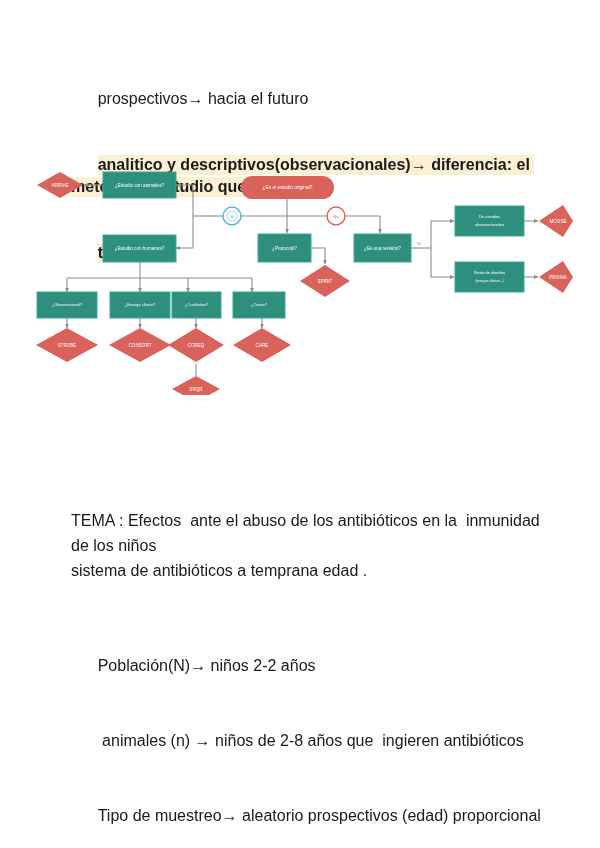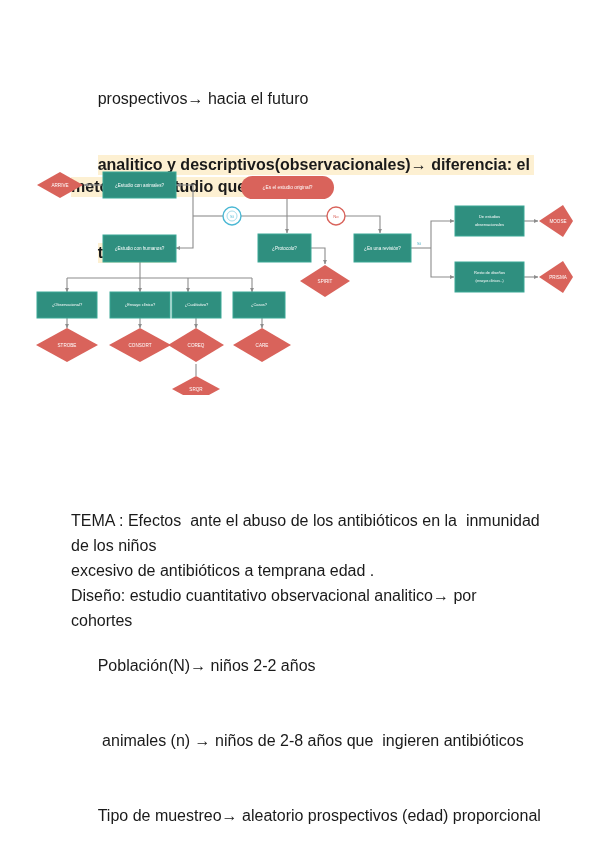--- a/index.html
+++ b/index.html
@@ -264,22 +264,21 @@
       </g>
       <g>
         <polygon points="232,168 261,185 232,202 203,185" fill="#d9635b"></polygon>
         <text class="fc-label fc-label-dia" x="232" y="185.4">CARE</text>
       </g>
     </svg>
   </div>
 
   <div class="notes-bottom">
     <div class="b-line">TEMA : Efectos  ante el abuso de los antibióticos en la  inmunidad de los niños</div>
-    <div class="b-line">excesivo de antibióticos a temprana edad .</div>
-    <div class="b-line">Diseño: estudio cuantitativo observacional analitico→ por cohortes</div>
+    <div class="b-line">sistema de antibióticos a temprana edad .</div>
   </div>
 
   <div class="notes-bottom2">
     <div class="b-line">
       <b>Población(N)</b><span>→ niños 2-2 años</span>
     </div>
     <div class="b-line">
       <b> animales (n)</b><span> → niños de 2-8 años que  ingieren antibióticos</span>
     </div>
     <div class="b-line">

